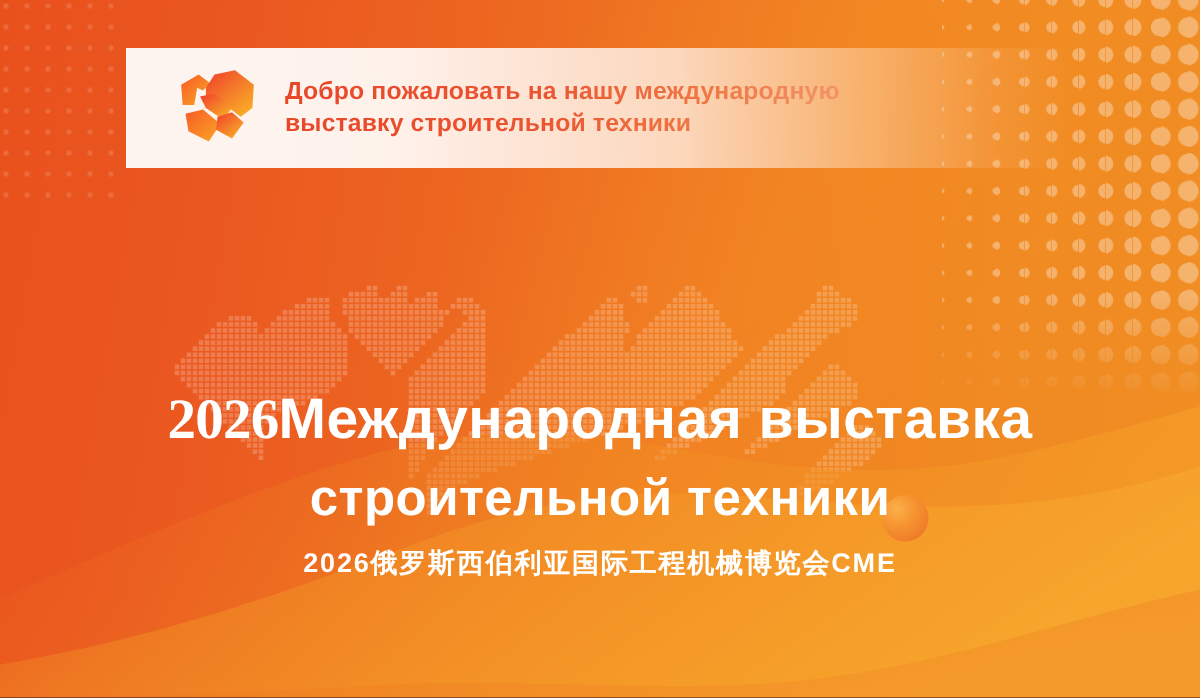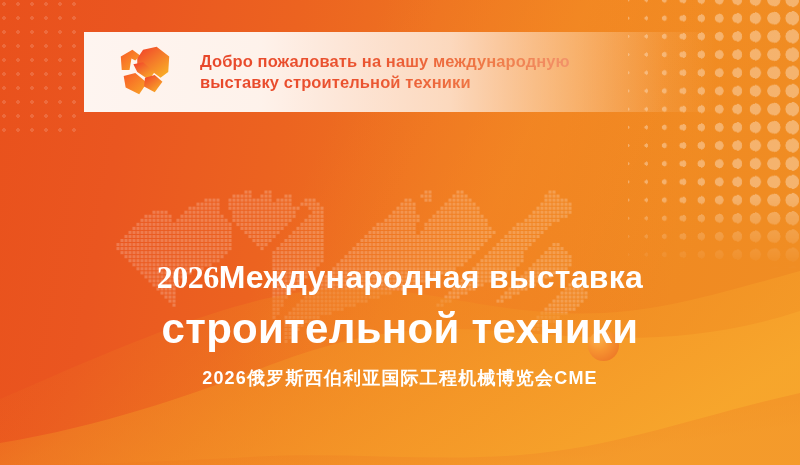--- a/index.html
+++ b/index.html
@@ -106,54 +106,54 @@
         rgba(255,220,180,0.12) 92%,
         rgba(255,215,170,0.0) 100%);
   }
   .banner-logo {
     width: 62px; height: 62px;
     margin-left: 30px;
     flex: 0 0 auto;
   }
   .banner-logo svg { display:block; width:100%; height:100%; }
   .banner-text {
-    margin-left: 24px;
+    margin-left: 14px;
     font-size: 16.5px;
     font-weight: bold;
     line-height: 1.30;
     letter-spacing: 0.1px;
     background: linear-gradient(92deg, #e8472a 0%, #ea5430 45%, #ef7a47 78%, #f2936a 100%);
     -webkit-background-clip: text;
     background-clip: text;
     color: transparent;
     white-space: pre-line;
   }
 
   
   .headline {
     position: absolute;
     left: 0; top: 258px;
     width: 800px;
     text-align: center;
     color: #ffffff;
   }
   .headline-l1 {
-    font-size: 32px;
+    font-size: 38px;
     font-weight: bold;
     line-height: 1.20;
     letter-spacing: 0.3px;
     white-space: nowrap;
   }
   .headline-l1 .year {
     font-family: "Liberation Serif", serif;
     font-weight: bold;
     letter-spacing: -0.5px;
   }
   .headline-l2 {
-    font-size: 42px;
+    font-size: 34px;
     font-weight: bold;
     line-height: 1.20;
     letter-spacing: 0.3px;
     margin-top: 8px;
   }
   .subtitle {
     margin-top: 11px;
     font-size: 18px;
     font-weight: bold;
     letter-spacing: 1.2px;

